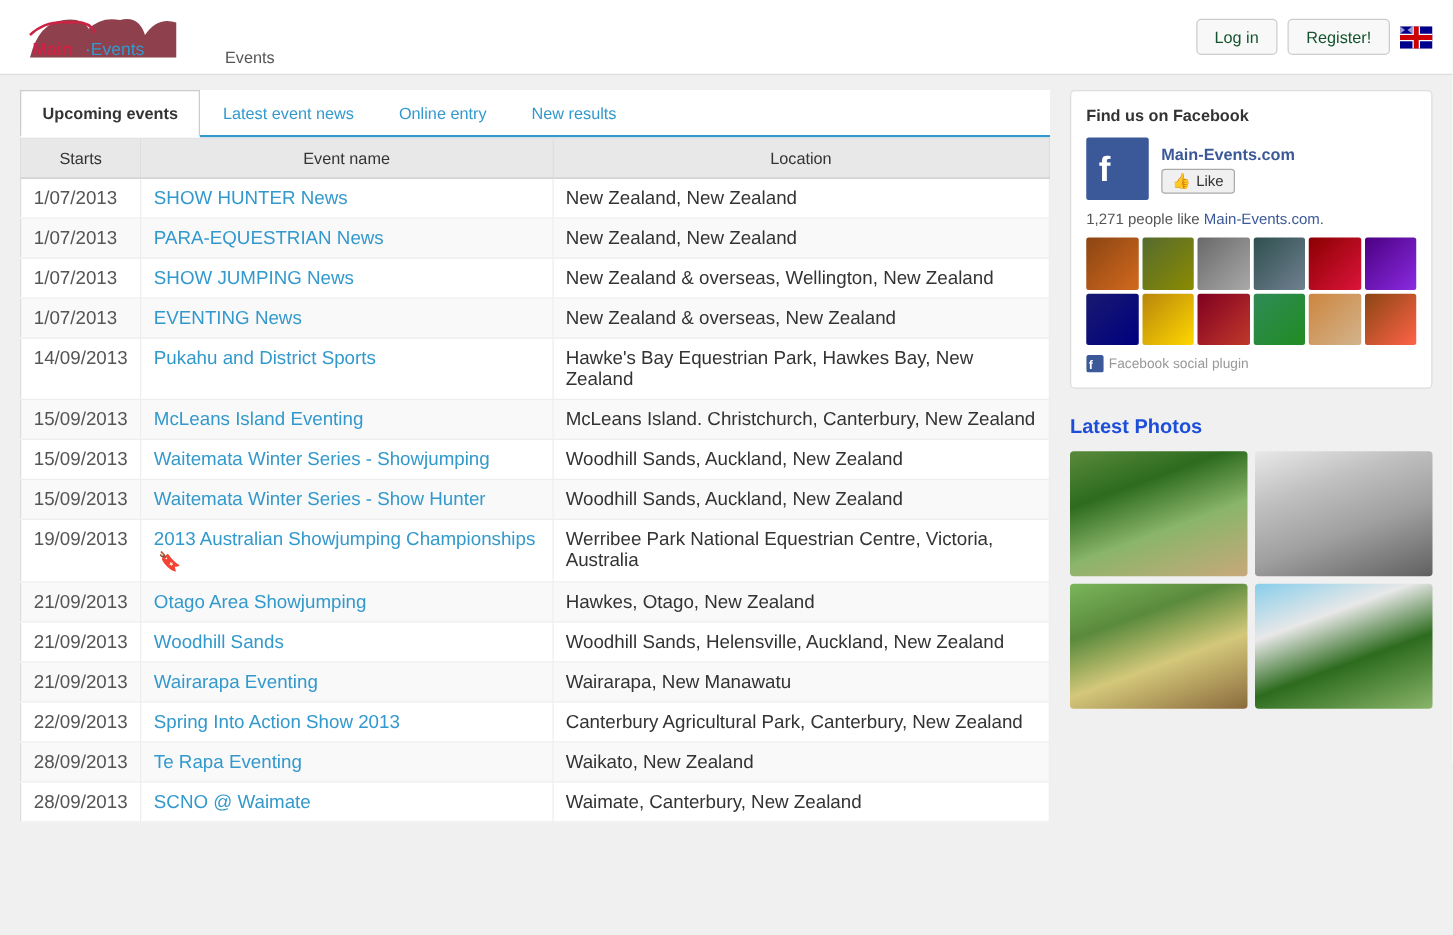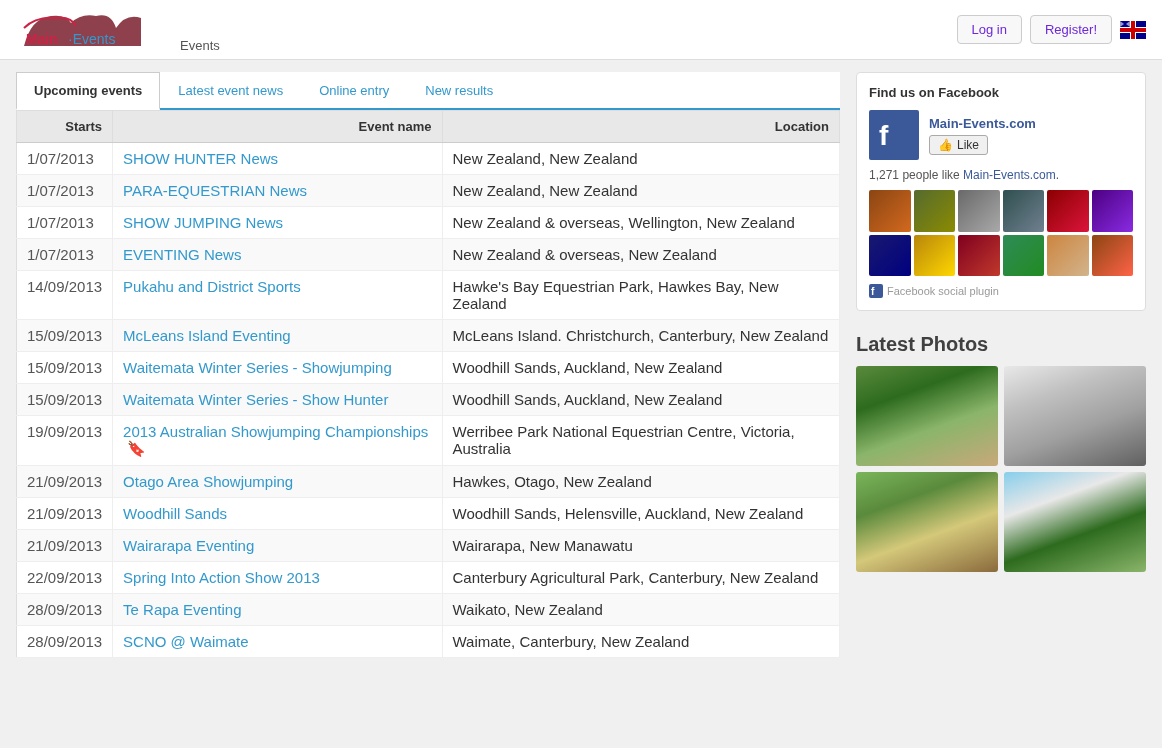--- a/index.html
+++ b/index.html
@@ -24,21 +24,21 @@
     }
     #header-actions {
       margin-left: auto;
       display: flex;
       align-items: center;
       gap: 8px;
     }
     .header-btn {
       border: 1px solid #ccc;
       background: #f8f8f8;
-      color: #6d28d9;
+      color: #14532d;
       padding: 6px 14px;
       border-radius: 4px;
       cursor: pointer;
       font-size: 13px;
     }
 
     
     #main-wrapper {
       display: flex;
       gap: 16px;
@@ -75,23 +75,23 @@
 
     
     #events-table {
       width: 100%;
       border-collapse: collapse;
       background: #fff;
       border: 1px solid #ddd;
     }
     #events-table th {
       background: #e8e8e8;
-      text-align: right;
+      text-align: center;
       padding: 8px 10px;
-      font-weight: bold;
+      font-weight: normal;
       font-size: 13px;
       border-bottom: 1px solid #ccc;
       border-right: 1px solid #ddd;
     }
     #events-table td {
       padding: 7px 10px;
       border-bottom: 1px solid #eee;
       border-right: 1px solid #eee;
       vertical-align: top;
       font-size: 15px;
@@ -173,22 +173,22 @@
     .fb-photo-7 { background: linear-gradient(135deg, #191970 0%, #000080 100%); }
     .fb-photo-8 { background: linear-gradient(135deg, #B8860B 0%, #FFD700 100%); }
     .fb-photo-9 { background: linear-gradient(135deg, #800020 0%, #C0392B 100%); }
     .fb-photo-10 { background: linear-gradient(135deg, #2E8B57 0%, #228B22 100%); }
     .fb-photo-11 { background: linear-gradient(135deg, #CD853F 0%, #D2B48C 100%); }
     .fb-photo-12 { background: linear-gradient(135deg, #8B4513 0%, #FF6347 100%); }
     #fb-plugin-text { font-size: 11px; color: #999; display: flex; align-items: center; gap: 4px; }
 
     
     #latest-photos h3 {
-      color: #404040;
-      font-size: 20px;
+      color: #1d4ed8;
+      font-size: 16px;
       font-weight: bold;
       margin-bottom: 10px;
       margin-top: 22px;
     }
     #photos-grid {
       display: grid;
       grid-template-columns: 1fr 1fr;
       gap: 6px;
     }
     .photo-thumb {

